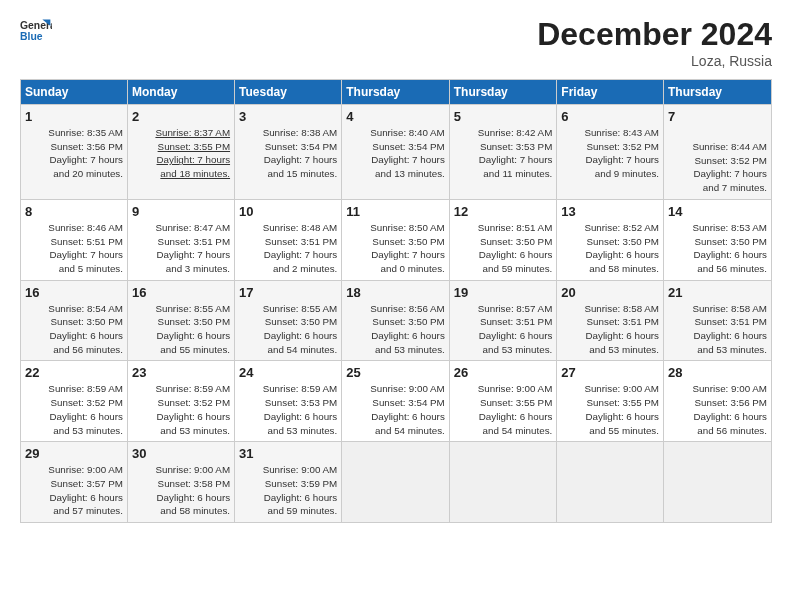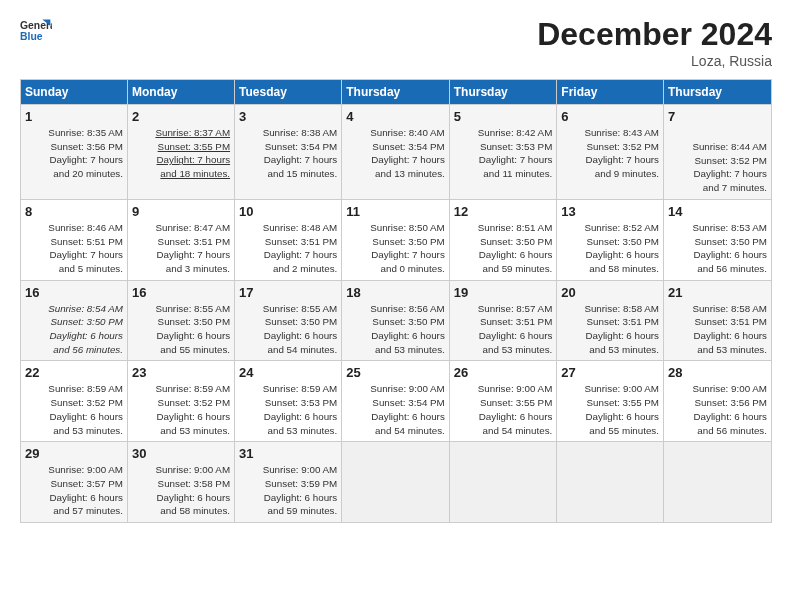--- a/index.html
+++ b/index.html
@@ -217,21 +217,21 @@
             <span class="day-num">14</span>
             <div class="day-info" style="white-space: pre-line; margin-left: 24px;">Sunrise: 8:53 AM
 Sunset: 3:50 PM
 Daylight: 6 hours
 and 56 minutes.</div>
           </td>
         </tr>
         <tr>
           <td>
             <span class="day-num">16</span>
-            <div class="day-info" style="white-space: pre-line; font-style: italic;">Sunrise: 8:54 AM
+            <div class="day-info" style="white-space: pre-line;">Sunrise: 8:54 AM
 Sunset: 3:50 PM
 Daylight: 6 hours
 and 56 minutes.</div>
           </td>
           <td>
             <span class="day-num">16</span>
             <div class="day-info" style="white-space: pre-line;">Sunrise: 8:55 AM
 Sunset: 3:50 PM
 Daylight: 6 hours
 and 55 minutes.</div>

